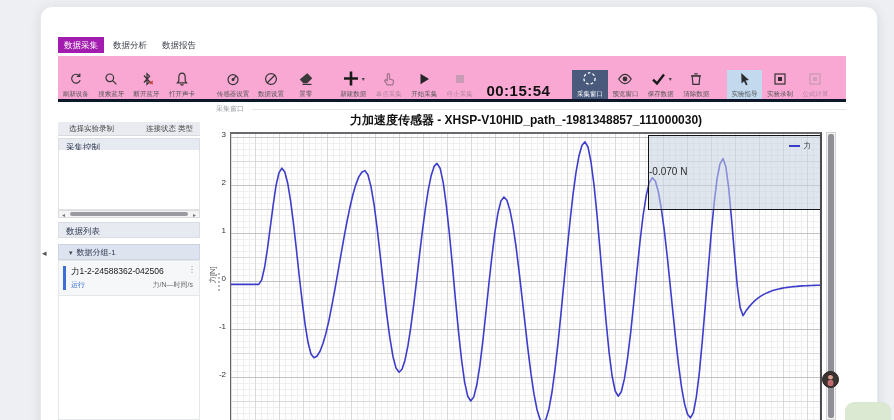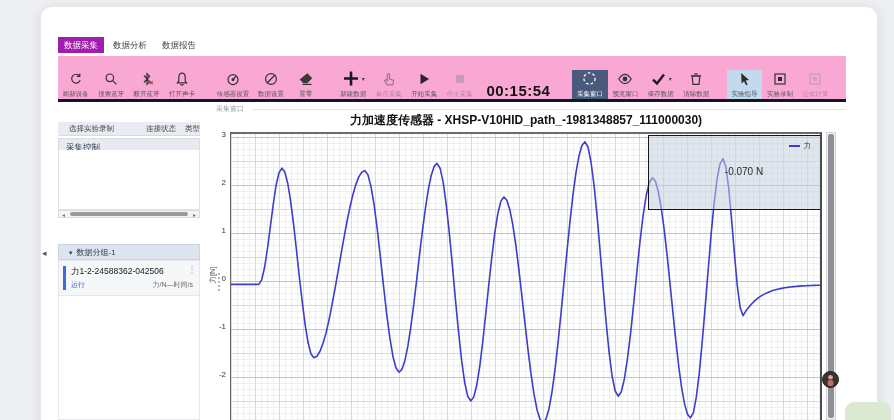--- a/index.html
+++ b/index.html
@@ -35,21 +35,21 @@
     color:#111; padding:0 9px; letter-spacing:.5px; }
 
   
   .panel-h { position:absolute; left:58px; width:142px; height:16px; background:#e7eaf1;
     color:#2f3850; font-size:8.5px; line-height:16px; padding-left:7px;
     border:1px solid #d9dce3; }
   #cap-table { position:absolute; left:58px; top:122px; width:142px; font-size:7.5px; }
   .trow { display:flex; height:14px; line-height:14px; }
   .th { background:#e9ebf0; color:#444; border-bottom:1px solid #d8dade; }
   .tr-sel { background:#3e4b6e; color:#fff; }
-  .c1{width:26px; text-align:right;} .c2{width:60px;} .c3{width:34px; text-align:center;} .c4{width:22px; text-align:right;}
+  .c1{width:26px; text-align:right;} .c2{width:60px;} .c3{width:34px; text-align:center;} .c4{width:22px; text-align:left;}
   .chk { display:inline-block; width:8px; height:8px; border:1px solid #fff; margin-top:2px;
     font-size:7px; line-height:7px; color:#fff; }
   .dot { display:inline-block; width:7px; height:7px; border-radius:50%; margin-top:3px; }
   #cap-body { position:absolute; left:58px; top:150px; width:142px; height:60px;
     background:#fff; border:1px solid #e2e3e6; border-top:none; }
   #hscroll { position:absolute; left:58px; top:210px; width:142px; height:8px;
     background:#f4f4f5; border:1px solid #dcdcdf; display:flex; align-items:center; }
   #hscroll .arr { width:9px; font-size:6px; color:#777; text-align:center; }
   #hscroll .thumb { height:4px; background:#9a9aa0; border-radius:2px; flex:1; margin:0 2px; }
 
@@ -86,21 +86,21 @@
       linear-gradient(to right, #dadadc 1px, transparent 1px) 0 0 / 24px 100%,
       linear-gradient(to bottom, #dadadc 1px, transparent 1px) 0 3px / 100% 24px,
       linear-gradient(to right, #efeff0 1px, transparent 1px) 0 0 / 6px 100%,
       linear-gradient(to bottom, #efeff0 1px, transparent 1px) 0 3px / 100% 6px,
       #ffffff;
     border-top:2px solid #6a6a6e; border-left:1px solid #66666a; border-right:2px solid #4c4c50;
     overflow:hidden; }
   #plot svg { position:absolute; left:0; top:0; }
   #sel-rect { position:absolute; left:417px; top:1px; width:176px; height:75px;
     background:rgba(199,210,224,.55); border:1.5px solid #151515; }
-  #sel-label { position:absolute; left:16px; right:0; top:30px; text-align:center;
+  #sel-label { position:absolute; left:0; right:0; top:30px; text-align:left;
     font-size:10px; color:#2b2b2b; }
   #legend { position:absolute; right:9px; top:7px; display:flex; align-items:center; gap:4px; }
   #legend .sw { width:11px; height:2px; }
   #legend .lt { font-size:7.5px; color:#333; }
 
   #vscroll { position:absolute; left:826px; top:132px; width:10px; height:288px;
     background:#f1f1f2; border:1px solid #d4d4d7; }
   #vscroll .thumb { position:absolute; left:1px; right:1px; top:1px; bottom:1px;
     background:#8f8f95; border-radius:2px; }
 
@@ -299,20 +299,21 @@
       <div class="c4">类型</div>
     </div>
   </div>
   <div id="cap-body"></div>
   <div id="hscroll">
     <div class="arr">◂</div>
     <div class="thumb"></div>
     <div class="arr">▸</div>
   </div>
 
+  <div class="panel-h" style="top:222px;">数据列表</div>
   <div id="group-row">
     <span class="tcaret">▾</span><span>数据分组-1</span>
   </div>
   <div id="data-item">
     <div class="bar"></div>
     <div class="ttl">力1-2-24588362-042506</div>
     <div class="more">⋮</div>
     <div class="st">运行</div>
     <div class="ser">力/N—时间/s</div>
   </div>

